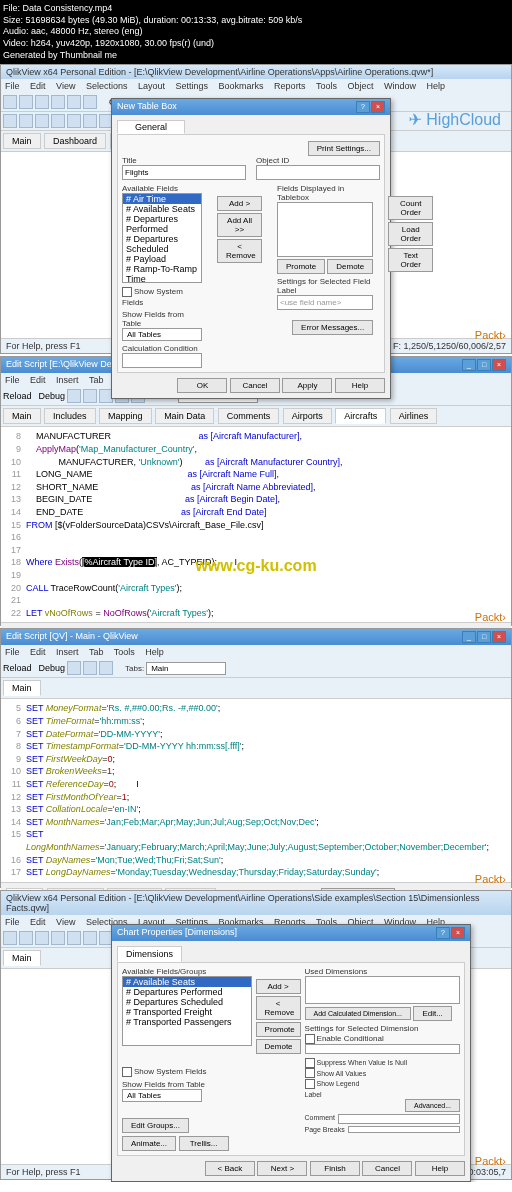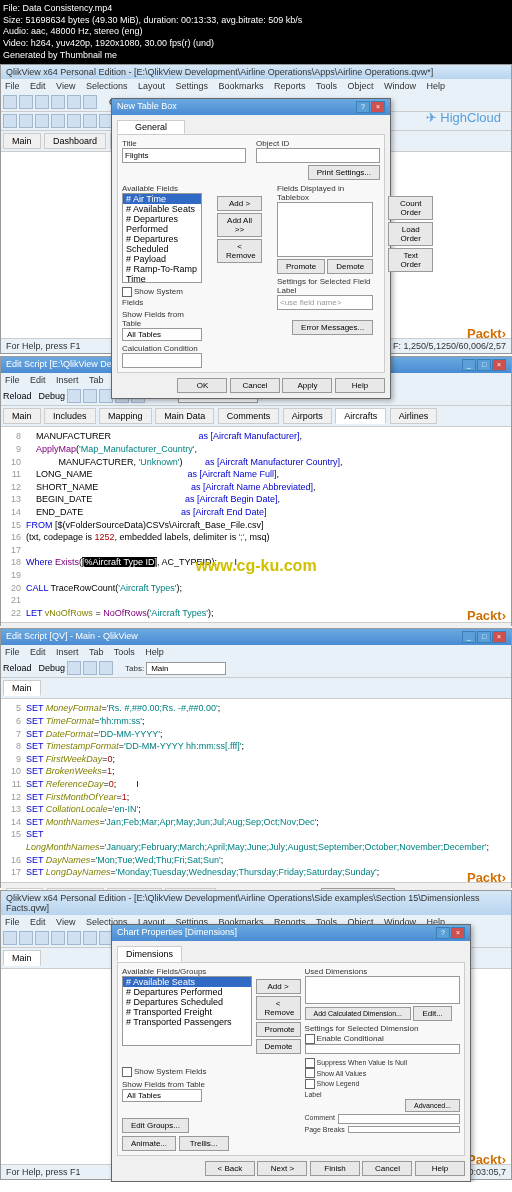--- a/index.html
+++ b/index.html
@@ -30,22 +30,22 @@
 .code-area{background:#fff;padding:3px;font-family:'Courier New',monospace;font-size:9px;line-height:1.4}
 .code-line{display:flex}
 .lineno{color:#999;width:22px;text-align:right;padding-right:5px;user-select:none}
 .kw{color:#0000d0}
 .str{color:#008080}
 .alias{color:#0000d0}
 .num{color:#a00}
 .func{color:#800080}
 .highlight{background:#000;color:#fff}
 .statusbar{background:#e8f0f8;border-top:1px solid #ccc;padding:2px 5px;font-size:8px;color:#333;display:flex;justify-content:space-between}
-.highcloud{position:absolute;right:10px;top:45px;font-size:13px;color:#5a9fd8;z-index:5}
-.packt{position:absolute;right:5px;font-size:13px;color:#d07000;font-weight:bold;z-index:5}
+.highcloud{position:absolute;right:10px;top:45px;font-size:16px;color:#5a9fd8;z-index:5}
+.packt{position:absolute;right:5px;font-size:11px;color:#d07000;font-weight:normal;z-index:5}
 .watermark{position:absolute;left:50%;transform:translateX(-50%);font-size:16px;color:#d0c000;z-index:5;font-weight:bold}
 .checkbox{display:inline-block;width:10px;height:10px;border:1px solid #666;background:#fff;vertical-align:middle;margin-right:2px}
 .section-label{font-size:8px;color:#555;margin-bottom:2px}
 .dbpanel{background:#f0f0f0;padding:5px;border-top:1px solid #ccc;font-size:8px;display:flex;gap:20px}
 .dropdown{background:#fff;border:1px solid #999;padding:1px 4px;font-size:8px;display:inline-block;min-width:80px}
 </style>
 </head>
 <body>
 
 <div class="mediainfo">
@@ -107,31 +107,31 @@
 <div class="dialog-title">
 <span>New Table Box</span>
 <div class="winbtns">
           <span class="winbtn">?</span>
           <span class="winbtn close">×</span>
         </div>
 </div>
 <div class="dialog-body">
 <div class="tab active" style="padding:1px 17px">General</div>
 <div style="border:1px solid #ccc;padding:4px;background:#f8f8f8">
+<div style="text-align:right;margin-top:2px"><span class="btn">Print Settings...</span></div>
 <div style="display:flex;gap:10px">
 <div style="flex:1">
               <div class="label">Title</div>
 <div class="textbox">Flights</div>
             </div>
 <div style="flex:1">
               <div class="label">Object ID</div>
 <div class="textbox">&nbsp;</div>
             </div>
 </div>
-<div style="text-align:right;margin-top:2px"><span class="btn">Print Settings...</span></div>
 <div style="display:flex;gap:15px;margin-top:4px">
 <div style="flex:1">
 <div class="label">Available Fields</div>
 <div class="listbox" style="height:90px">
 <div class="listbox-item sel"># Air Time</div>
 <div class="listbox-item"># Available Seats</div>
 <div class="listbox-item"># Departures Performed</div>
 <div class="listbox-item"># Departures Scheduled</div>
 <div class="listbox-item"># Payload</div>
 <div class="listbox-item"># Ramp-To-Ramp Time</div>
@@ -249,21 +249,20 @@
 <div class="code-line">
         <span class="lineno">14</span>
         <span>&nbsp;&nbsp;&nbsp;&nbsp;END_DATE&nbsp;&nbsp;&nbsp;&nbsp;&nbsp;&nbsp;&nbsp;&nbsp;&nbsp;&nbsp;&nbsp;&nbsp;&nbsp;&nbsp;&nbsp;&nbsp;&nbsp;&nbsp;&nbsp;&nbsp;&nbsp;&nbsp;&nbsp;&nbsp;&nbsp;&nbsp;&nbsp;&nbsp;&nbsp;&nbsp;&nbsp;&nbsp;&nbsp;&nbsp;&nbsp;&nbsp;&nbsp;&nbsp;&nbsp;<span class="kw">as</span> <span class="alias">[Aircraft End Date]</span></span>
       </div>
 <div class="code-line">
         <span class="lineno">15</span>
         <span><span class="kw">FROM</span> [$(vFolderSourceData)CSVs\Aircraft_Base_File.csv]</span>
       </div>
 <div class="code-line">
         <span class="lineno">16</span>
-        <span>(txt, codepage is <span class="num">1252</span>, embedded labels, delimiter is <span class="str">';'</span>, msq)</span>
       </div>
 <div class="code-line">
         <span class="lineno">17</span>
         <span></span>
       </div>
 <div class="code-line">
         <span class="lineno">18</span>
         <span><span class="kw">Where</span> <span class="func">Exists</span>(<span class="highlight">[%Aircraft Type ID]</span>, AC_TYPEID);&nbsp;&nbsp;&nbsp;&nbsp;&nbsp;&nbsp;&nbsp;I</span>
       </div>
 <div class="code-line">

